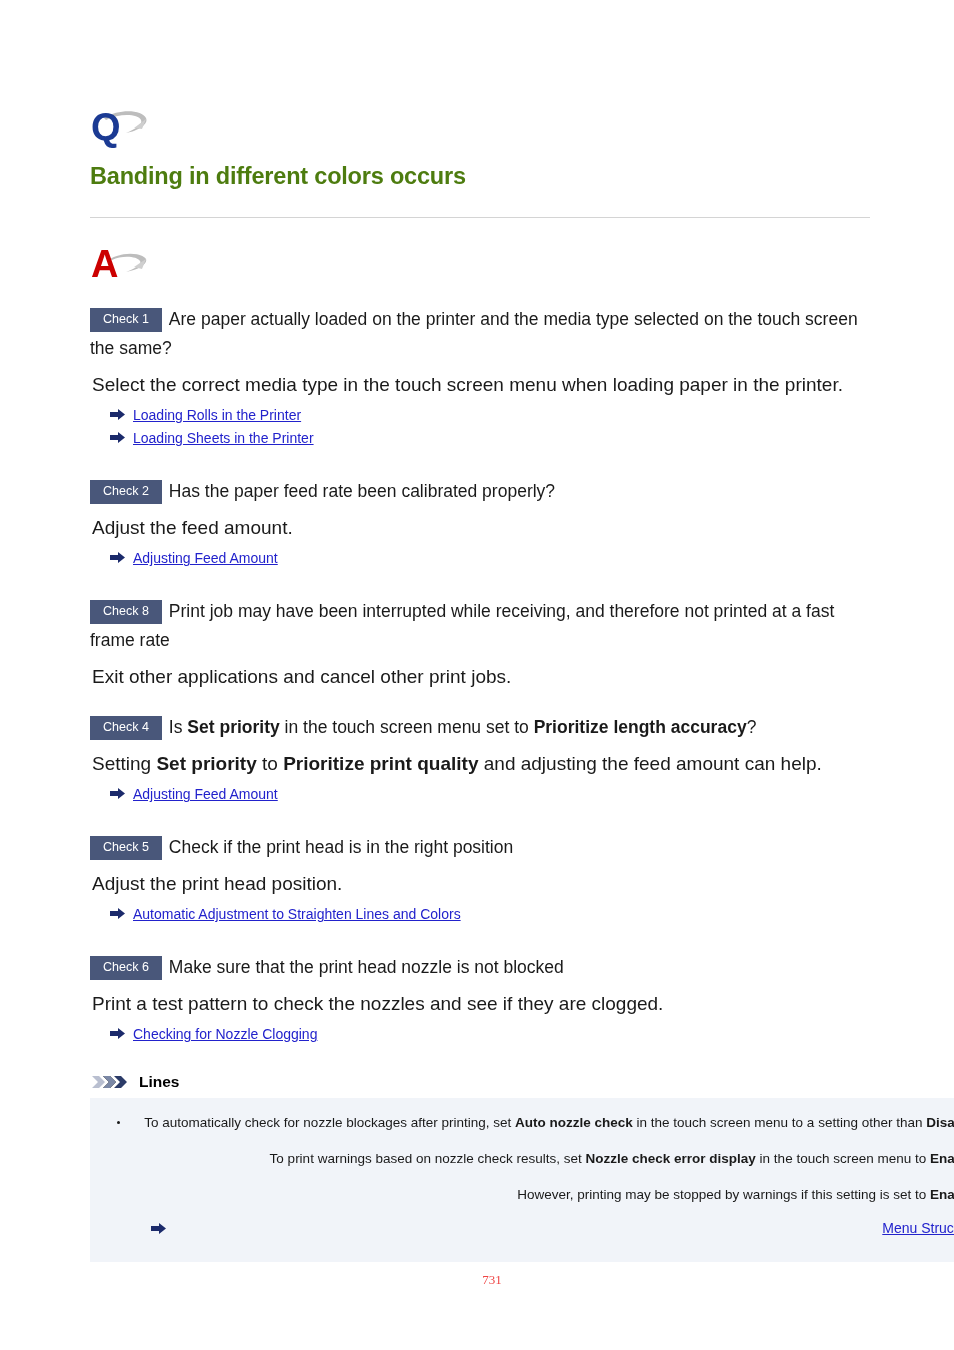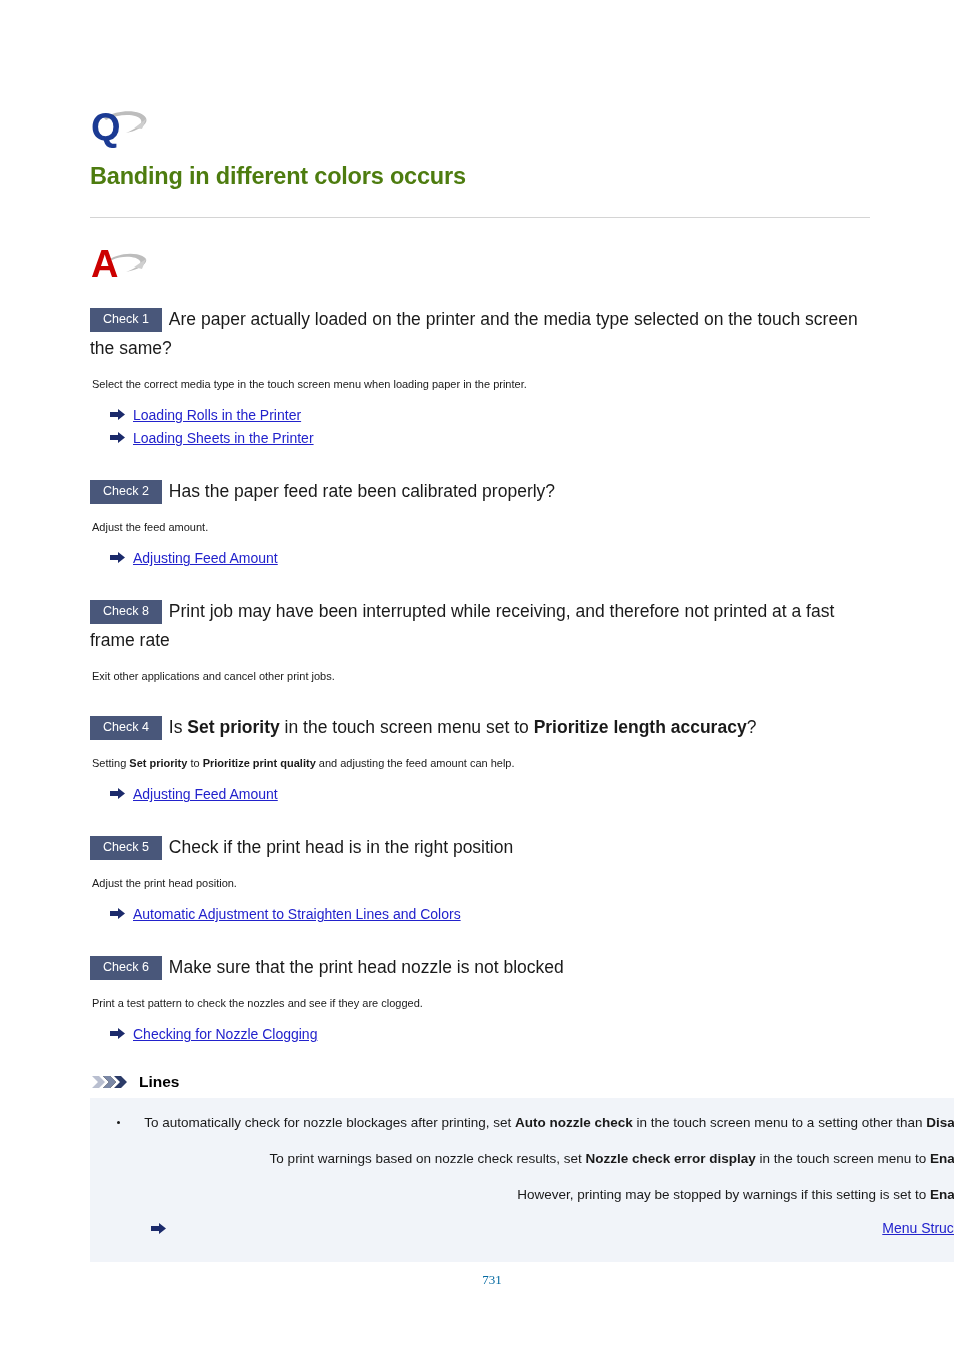--- a/index.html
+++ b/index.html
@@ -75,21 +75,21 @@
     padding: 5px 13px 6px 13px;
     margin-right: 7px;
     position: relative;
     top: -2px;
     white-space: nowrap;
     font-weight: normal;
   }
   .check-heading b { font-weight: bold; }
 
   .body-text {
-    font-size: 11px;
+    font-size: 19px;
     line-height: 19px;
     margin: 12px 0 0 2px;
     color: #1a1a1a;
   }
   .body-text b { font-weight: bold; }
 
   .link-list {
     list-style: none;
     margin: 10px 0 0 0;
     padding: 0 0 0 20px;
@@ -183,21 +183,21 @@
 
   
   .page-number {
     position: absolute;
     left: 4px;
     right: 0;
     top: 1272px;
     text-align: center;
     font-family: "Liberation Serif", serif;
     font-size: 13px;
-    color: #0369a1;
+    color: #ef4444;
     margin-left: 26px;
   }
 </style>
 </head>
 <body>
 
 <div class="page">
   <div class="content">
 
     <div class="q-block">

